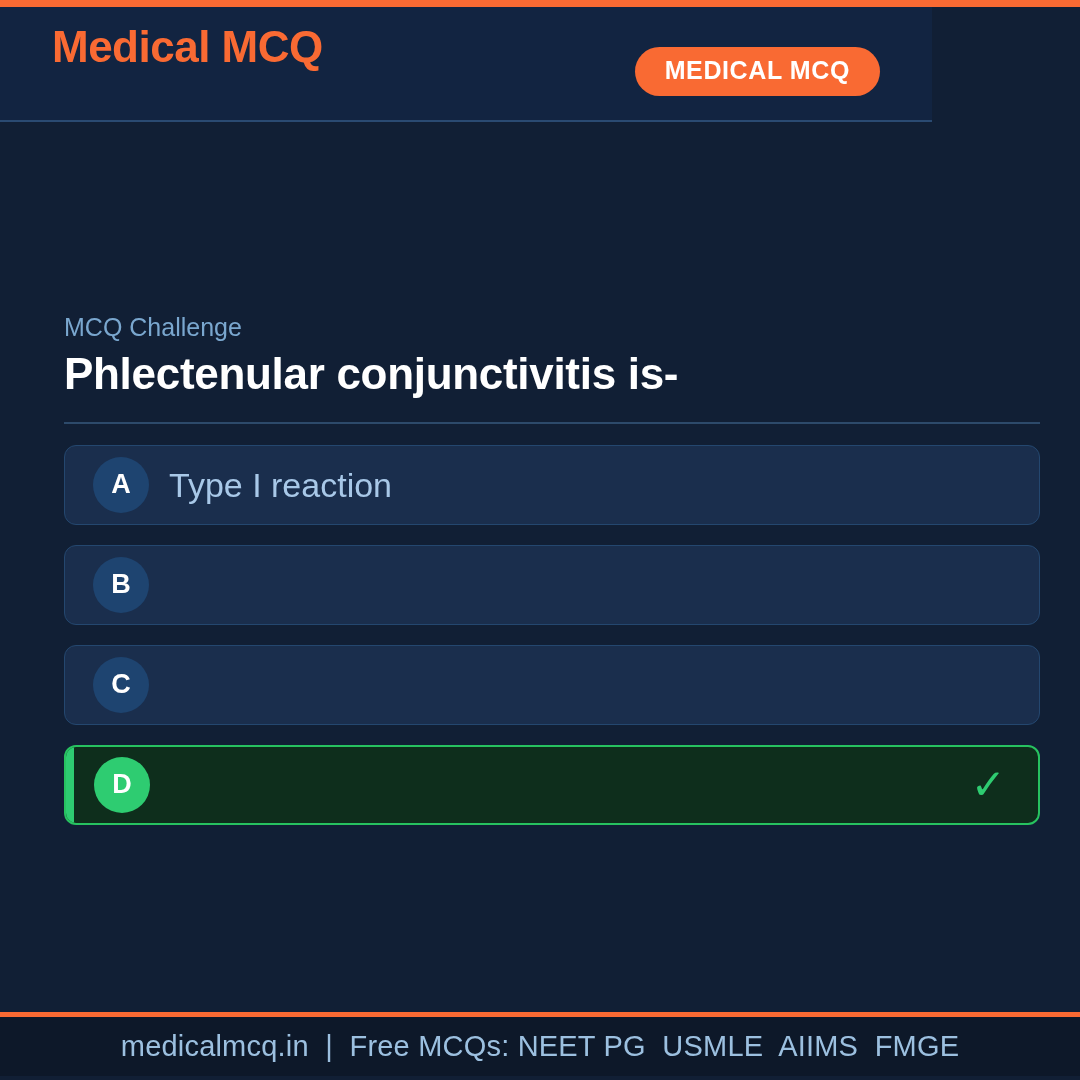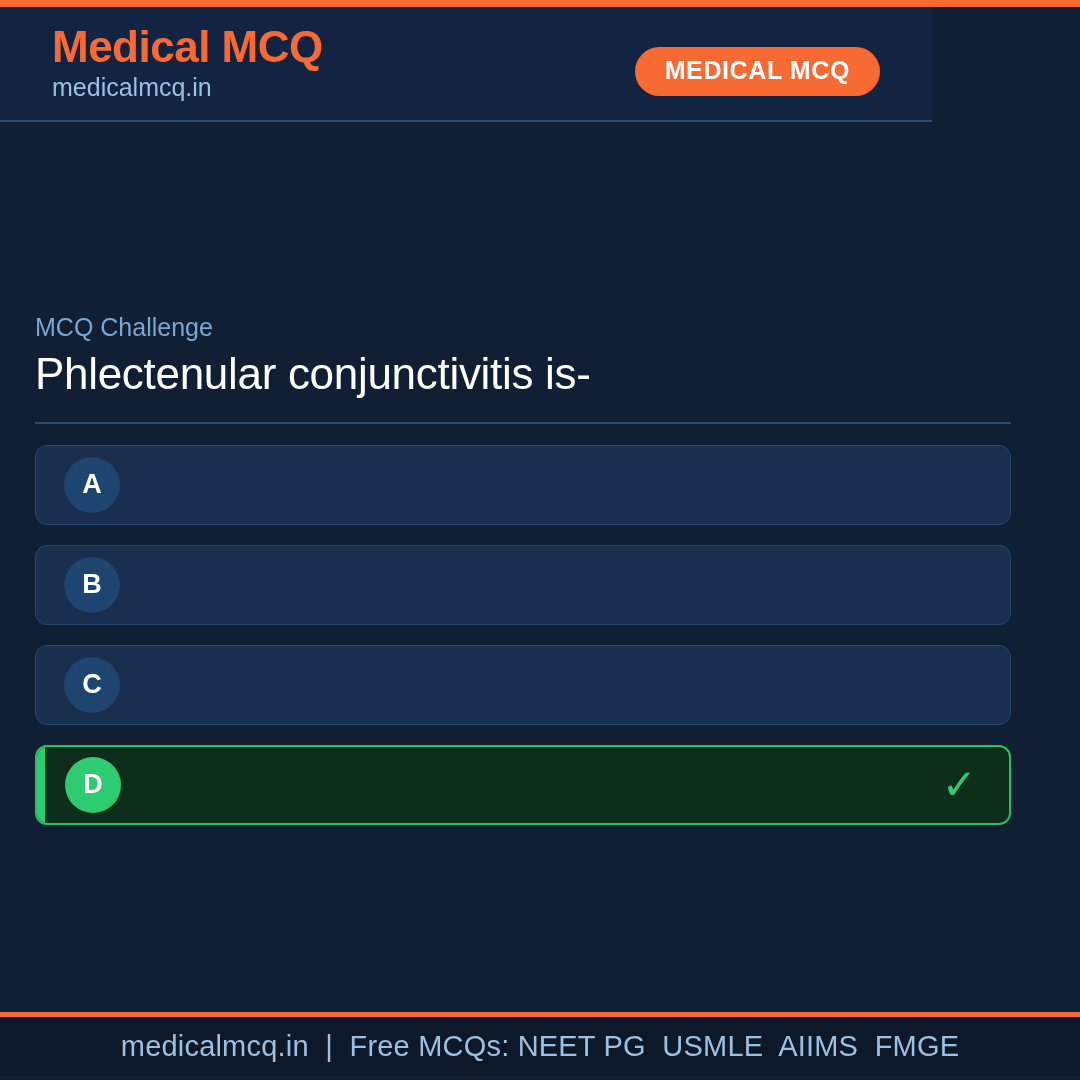--- a/index.html
+++ b/index.html
@@ -62,33 +62,33 @@
     font-weight: bold;
     letter-spacing: 0.6px;
     padding: 11px 30px 13px 30px;
     border-radius: 100px;
     line-height: 1;
   }
 
   
   .content {
     position: absolute;
-    left: 35px;
+    left: 64px;
     top: 312px;
     width: 976px;
   }
   .eyebrow {
     font-size: 25px;
     color: #7aa7cf;
     line-height: 1.2;
     margin-bottom: 6px;
   }
   .question-title {
     font-size: 44px;
-    font-weight: normal;
+    font-weight: bold;
     color: #ffffff;
     line-height: 1.18;
     letter-spacing: -0.3px;
   }
   .title-divider {
     margin-top: 22px;
     height: 2px;
     width: 976px;
     background: #2d4a6b;
   }
@@ -187,34 +187,34 @@
   }
 </style>
 </head>
 <body>
 
 <div class="top-strip"></div>
 
 <div class="header">
   <div class="brand">
     <div class="brand-title">Medical MCQ</div>
-    <div class="brand-sub">medicalmcq.in</div>
   </div>
   <div class="header-badge">MEDICAL MCQ</div>
 </div>
 
 <div class="content">
   <div class="eyebrow">MCQ Challenge</div>
   <div class="question-title">Phlectenular conjunctivitis is-</div>
   <div class="title-divider"></div>
 
   <div class="options">
 
     <div class="option">
       <div class="opt-letter">A</div>
+      <div class="opt-text">Type I reaction</div>
     </div>
 
     <div class="option">
       <div class="opt-letter">B</div>
     </div>
 
     <div class="option">
       <div class="opt-letter">C</div>
     </div>
 

